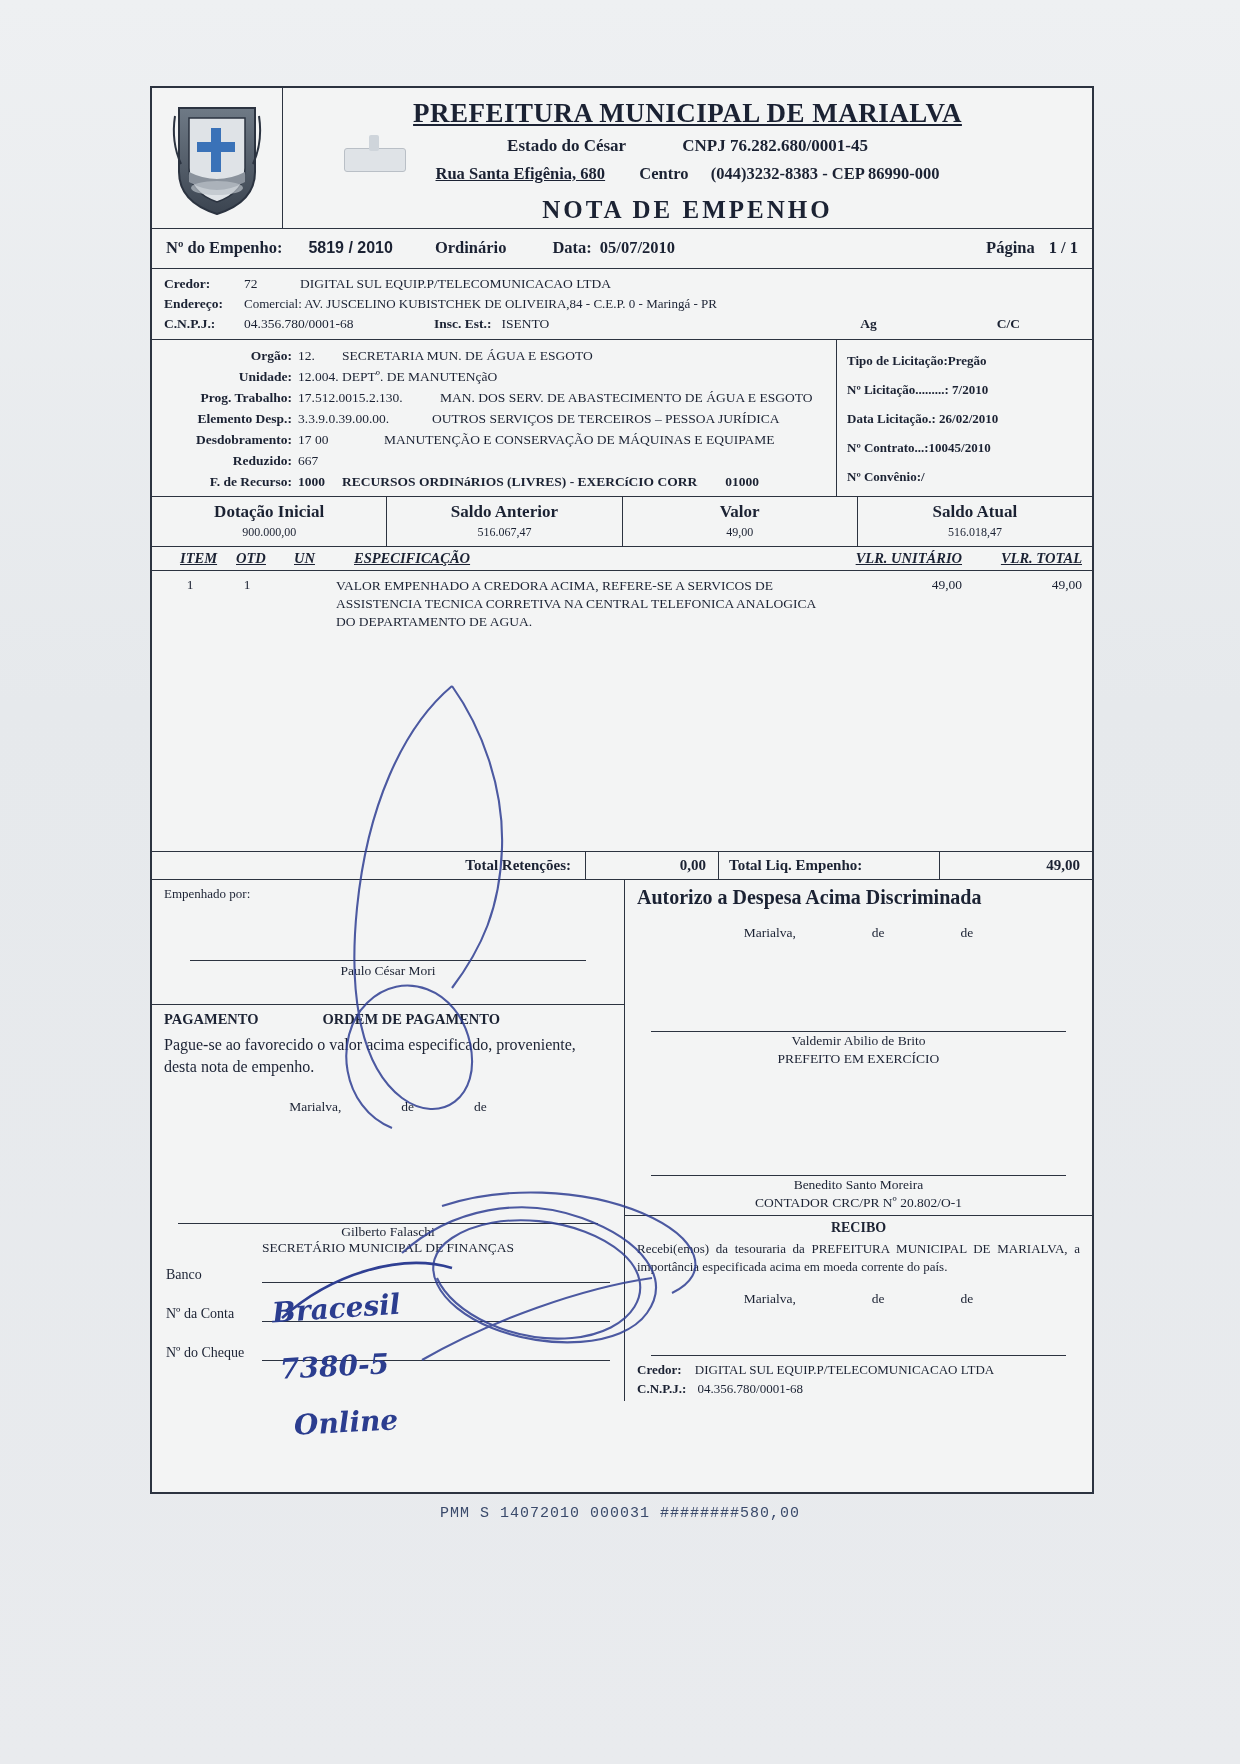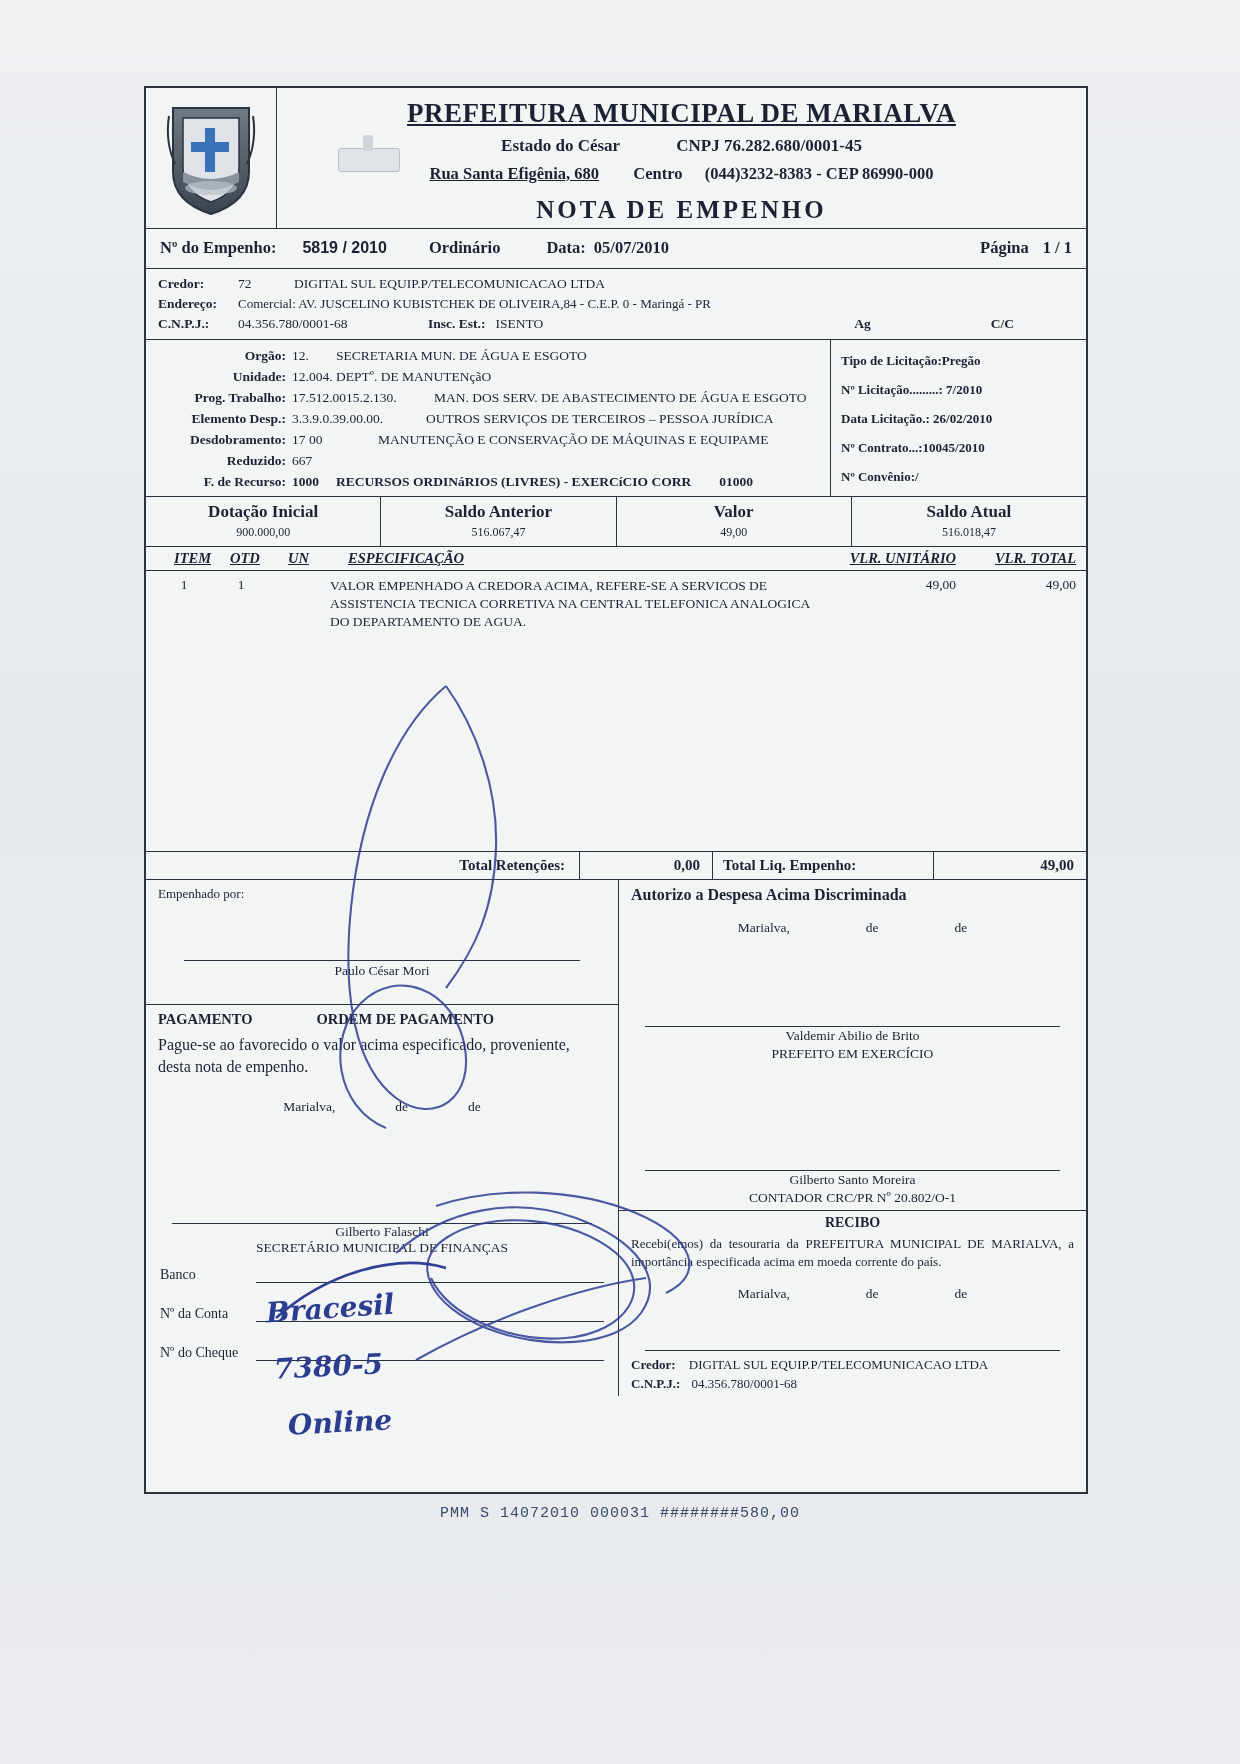--- a/index.html
+++ b/index.html
@@ -16,21 +16,21 @@
     overflow: hidden;
   }
   .scan {
     position: absolute;
     left: 0; top: 0;
     width: 1240px; height: 1764px;
     background: linear-gradient(180deg,#eef0f2 0%,#e6e9ec 40%,#e9ebee 100%);
   }
   .doc {
     position: absolute;
-    left: 144px;
+    left: 150px;
     top: 86px;
     width: 944px;
     height: 1408px;
     background: #f3f4f4;
     border: 2px solid #2c3340;
     box-sizing: border-box;
     color: #1b2233;
   }
   .bordB { border-bottom: 1.5px solid #2c3340; }
 
@@ -184,21 +184,21 @@
   .emp-por { height: 118px; position: relative; padding: 6px 12px 0 12px; }
   .emp-name { text-align: center; font-size: 13.5px; padding-top: 2px; }
 
   .pag-head { display: flex; padding: 6px 12px 2px 12px; align-items: center; }
   .pag-head .a { font-weight: bold; font-size: 14.5px; }
   .pag-head .b { font-weight: bold; font-size: 14.5px; margin-left: 64px; }
   .pag-body { padding: 4px 12px 0 12px; font-size: 16px; line-height: 1.35; }
   .city-line { display: flex; justify-content: center; gap: 60px; font-size: 13.5px; padding: 22px 0 0 0;}
   .city-line2 { display: flex; justify-content: center; gap: 76px; font-size: 13.5px; padding: 16px 0 6px 0;}
 
-  .auth-title { font-weight: bold; font-size: 16px; padding: 6px 12px 0 12px;}
+  .auth-title { font-weight: bold; font-size: 20px; padding: 6px 12px 0 12px;}
   .r-names { text-align: center; font-size: 13.5px; line-height: 1.3; }
 
   .recibo-title { text-align: center; font-weight: bold; font-size: 14px; padding: 4px 0 2px 0; }
   .recibo-body { padding: 2px 12px 0 12px; font-size: 13px; text-align: justify; line-height: 1.35; }
 
   .bank { padding: 10px 14px 0 14px; font-size: 14px; }
   .bank .brow { display: flex; align-items: flex-end; margin-bottom: 22px; }
   .bank .blabel { width: 96px; flex: none; }
   .bank .bline { flex: 1; border-bottom: 1px solid #2c3340; height: 16px; }
 
@@ -467,21 +467,21 @@
           <span>de</span>
           <span>de</span>
         </div>
         <div style="height:84px"></div>
         <div class="sigline"></div>
         <div class="r-names">Valdemir Abilio de Brito</div>
         <div class="r-names">PREFEITO EM EXERCÍCIO</div>
 
         <div style="height:108px"></div>
         <div class="sigline"></div>
-        <div class="r-names">Gilberto Santo Moreira</div>
+        <div class="r-names">Benedito Santo Moreira</div>
         <div class="r-names" style="padding-bottom:4px">CONTADOR CRC/PR Nº 20.802/O-1</div>
 
         <div class="bordB" style="border-bottom:1.5px solid #2c3340"></div>
         <div class="recibo-title">RECIBO</div>
         <div class="recibo-body">Recebi(emos) da tesouraria da PREFEITURA MUNICIPAL DE MARIALVA, a importância especificada acima em moeda corrente do país.</div>
         <div class="city-line2">
           <span>Marialva,</span>
           <span>de</span>
           <span>de</span>
         </div>

